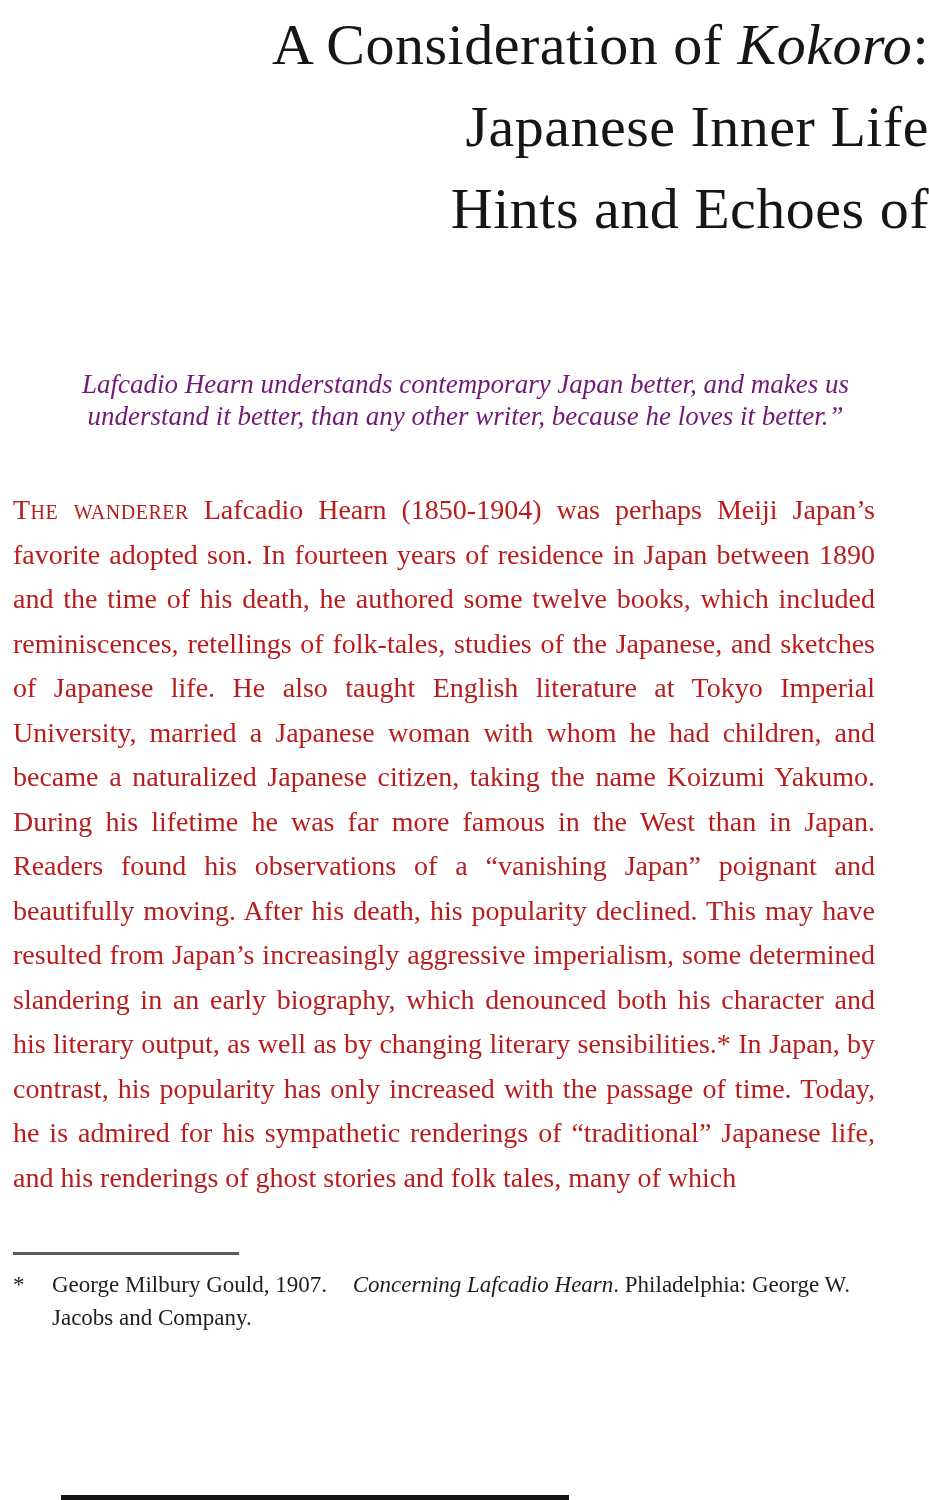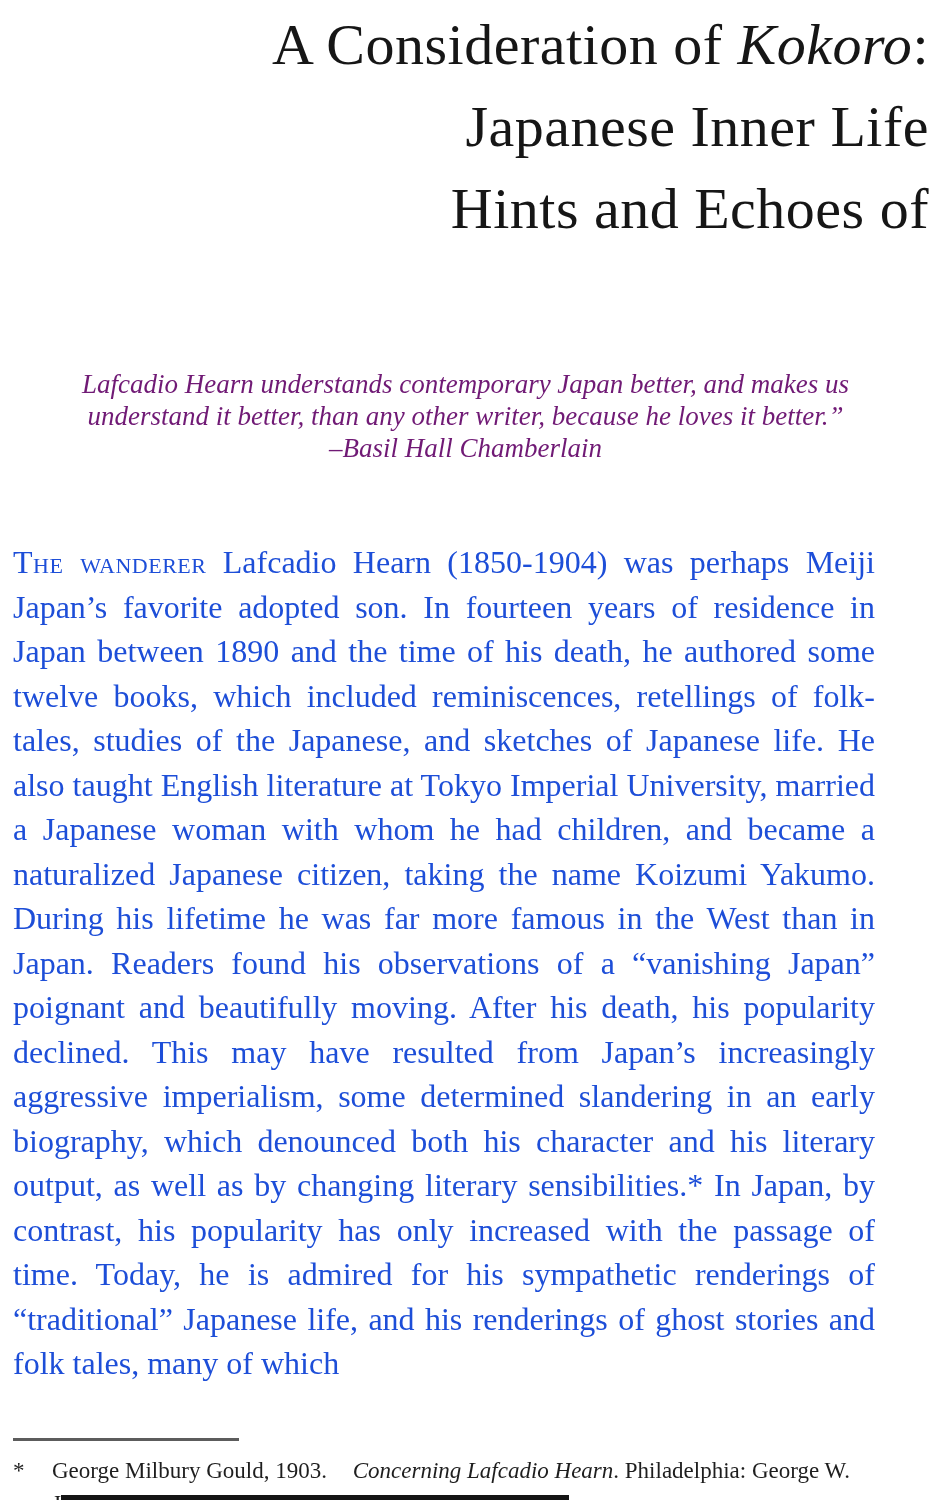--- a/index.html
+++ b/index.html
@@ -31,25 +31,25 @@
     padding: 0 30px 0 32px;
     text-align: center;
     font-style: italic;
     font-size: 27px;
     line-height: 32px;
     color: #701a75;
   }
   .epigraph-quote { display: block; }
   .epigraph-attribution { display: block; }
   .body-text {
-    margin: 76px 54px 0 13px;
-    font-size: 32px;
+    margin: 56px 54px 0 13px;
+    font-size: 28px;
     line-height: 44.5px;
     text-align: justify;
-    color: #1d4ed8;
+    color: #b91c1c;
   }
   .smallcaps {
     font-variant: small-caps;
     letter-spacing: 0.5px;
   }
   .footnote-rule {
     margin: 52px 0 0 13px;
     width: 226px;
     height: 3px;
     background: #5c5c5c;
@@ -83,27 +83,26 @@
 <div class="page">
 
   <h1 class="title">
     <span class="title-line"><span>A Consideration of </span><em>Kokoro</em><span>:</span></span>
     <span class="title-line">Japanese Inner Life</span>
     <span class="title-line">Hints and Echoes of</span>
   </h1>
 
   <div class="epigraph">
     <span class="epigraph-quote">Lafcadio Hearn understands contemporary Japan better, and makes us understand it better, than any other writer, because he loves it better.”</span>
-    <span class="epigraph-attribution">–Basil Hall Chamberlain</span>
   </div>
 
   <p class="body-text"><span class="smallcaps">The wanderer</span><span> Lafcadio Hearn (1850-1904) was perhaps Meiji Japan’s favorite adopted son. In fourteen years of residence in Japan between 1890 and the time of his death, he authored some twelve books, which included reminiscences, retellings of folk-tales, studies of the Japanese, and sketches of Japanese life. He also taught English literature at Tokyo Imperial University, married a Japanese woman with whom he had children, and became a naturalized Japanese citizen, taking the name Koizumi Yakumo. During his lifetime he was far more famous in the West than in Japan. Readers found his observations of a “vanishing Japan” poignant and beautifully moving. After his death, his popularity declined. This may have resulted from Japan’s increasingly aggressive imperialism, some determined slandering in an early biography, which denounced both his character and his literary output, as well as by changing literary sensibilities.* In Japan, by contrast, his popularity has only increased with the passage of time. Today, he is admired for his sympathetic renderings of “traditional” Japanese life, and his renderings of ghost stories and folk tales, many of which</span></p>
 
   <div class="footnote-rule"></div>
 
   <div class="footnote">
     <span class="footnote-marker">*</span>
-    <span class="footnote-body"><span>George Milbury Gould, 1903. </span><em>Concerning Lafcadio Hearn</em><span>. Philadelphia: George W. Jacobs and Company.</span></span>
+    <span class="footnote-body"><span>George Milbury Gould, 1907. </span><em>Concerning Lafcadio Hearn</em><span>. Philadelphia: George W. Jacobs and Company.</span></span>
   </div>
 
   <div class="bottom-bar"></div>
 
 </div>
 
 </body></html>

